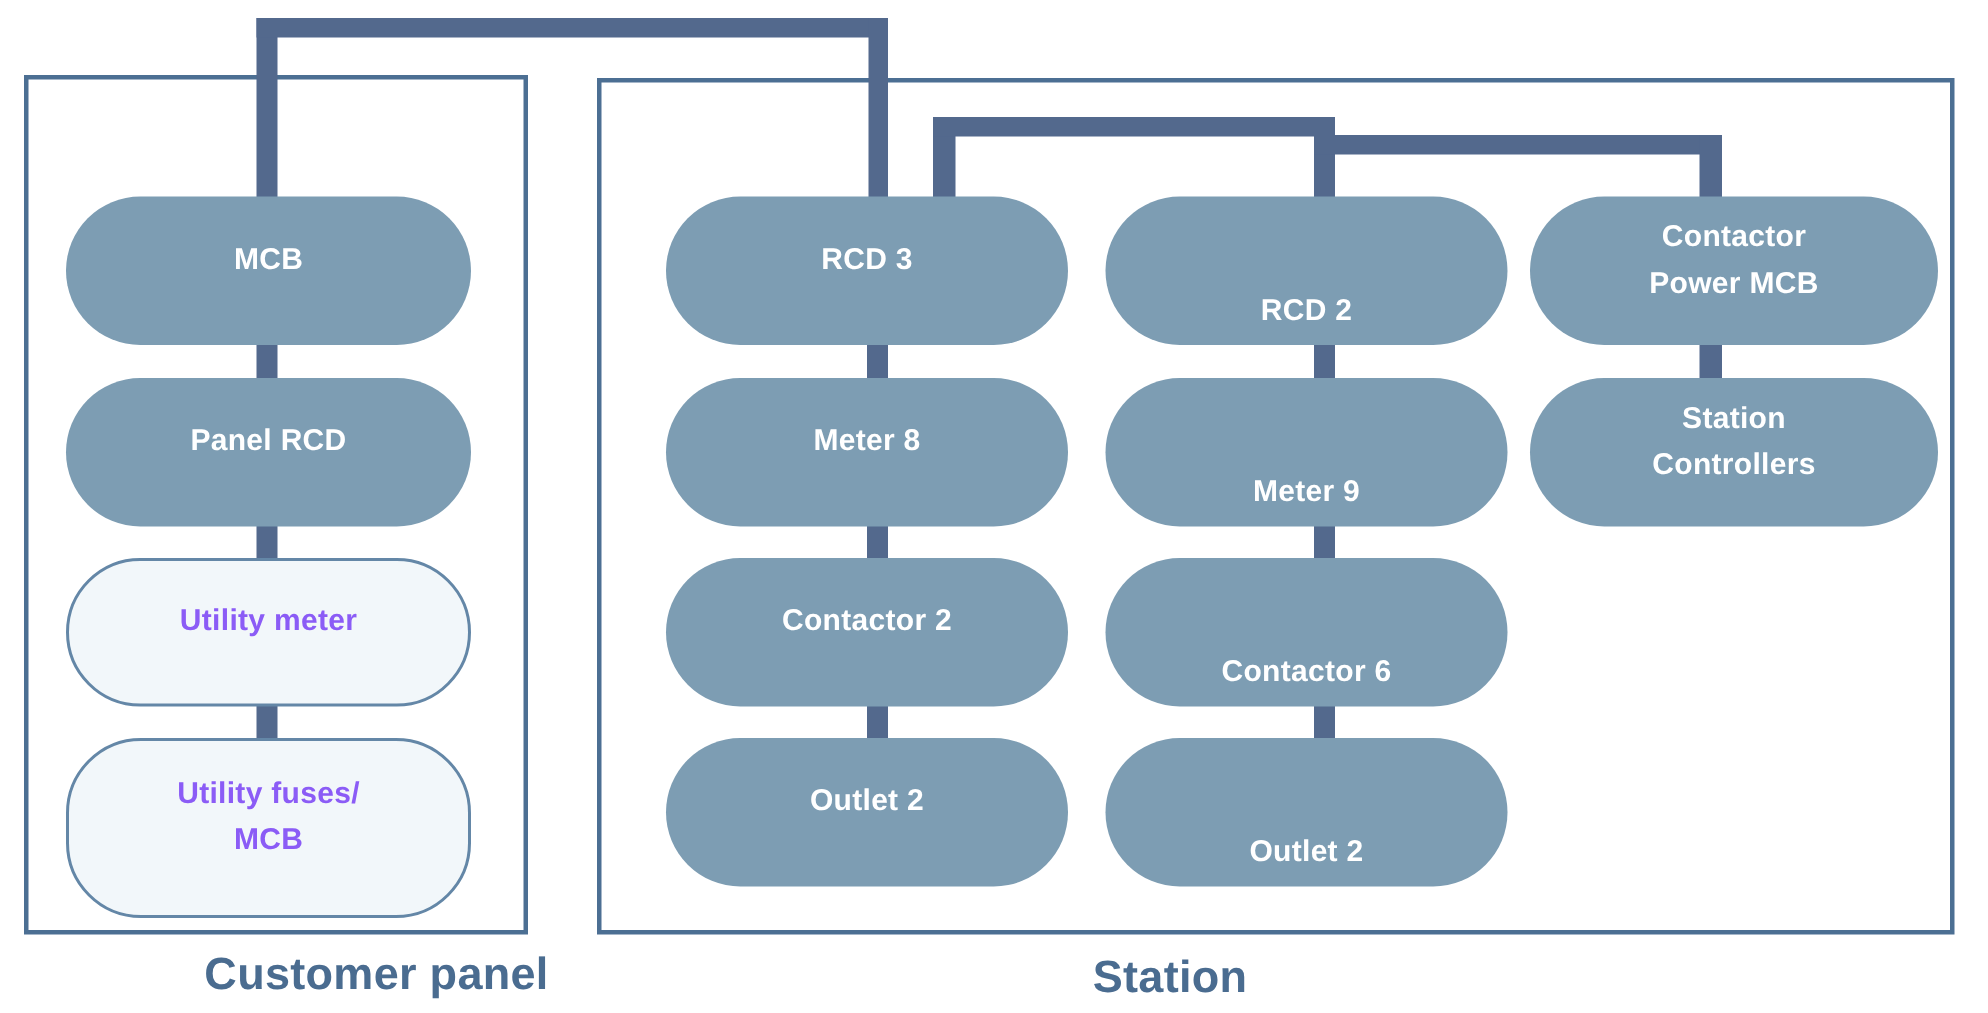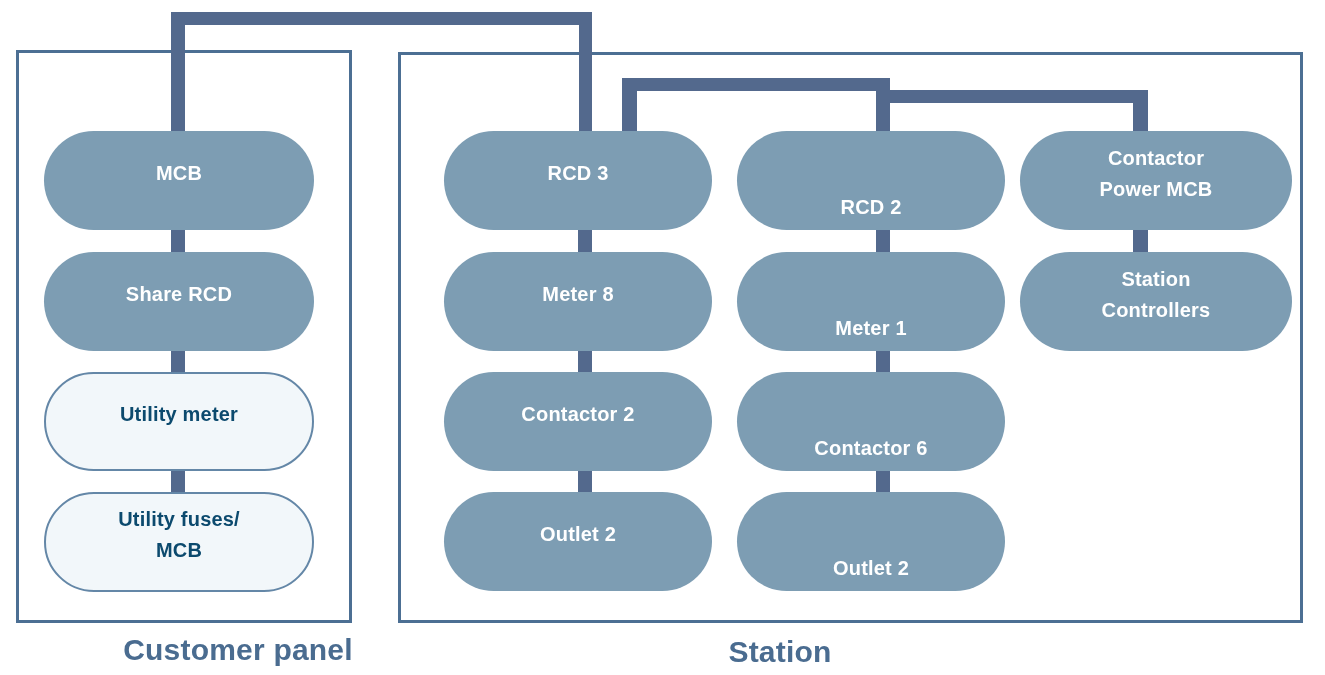--- a/index.html
+++ b/index.html
@@ -50,21 +50,21 @@
     font-weight: bold;
     line-height: 31px;
     text-align: center;
     white-space: pre-line;
     letter-spacing: 0.2px;
   }
   .pill.outlined {
     background: #f2f7fa;
     border: 2px solid #6487a7;
   }
-  .pill.outlined .label { color: #0c4a6e; }
+  .pill.outlined .label { color: #8b5cf6; }
 
   .col-left .pill  { left: 44px;  width: 270px; }
   .col-1 .pill     { left: 444px; width: 268px; }
   .col-2 .pill     { left: 737px; width: 268px; align-items: flex-end; }
   .col-3 .pill     { left: 1020px; width: 272px; }
 
   .row-1 { top: 131px; }
   .row-2 { top: 252px; }
   .row-3 { top: 372px; }
   .row-4 { top: 492px; }
@@ -74,21 +74,21 @@
     position: absolute;
     font-size: 30px;
     font-weight: bold;
     color: #4a6c90;
     text-align: center;
     width: 320px;
     z-index: 3;
     letter-spacing: 0.2px;
   }
   .label-jumper   { left: 667px; top: 18px; }
-  .label-customer { left: 78px;  top: 633px; }
+  .label-customer { left: 91px;  top: 633px; }
   .label-station  { left: 620px; top: 635px; }
 </style>
 </head>
 <body>
 
 <div class="canvas">
 
   <div class="panel-box box-customer"></div>
   <div class="panel-box box-station"></div>
 
@@ -114,26 +114,26 @@
   <div class="line" style="left:876px; top:348px; width:14px; height:27px;"></div>
   <div class="line" style="left:876px; top:468px; width:14px; height:27px;"></div>
 
   <div class="line" style="left:1133px; top:227px; width:15px; height:28px;"></div>
 
   <div class="col-left">
     <div class="pill row-1">
       <span class="label">MCB</span>
     </div>
     <div class="pill row-2">
-      <span class="label">Share RCD</span>
+      <span class="label">Panel RCD</span>
     </div>
     <div class="pill outlined row-3">
       <span class="label">Utility meter</span>
     </div>
-    <div class="pill outlined row-4" style="height:100px;">
+    <div class="pill outlined row-4" style="height:120px;">
       <span class="label">Utility fuses/
 MCB</span>
     </div>
   </div>
 
   <div class="col-1">
     <div class="pill row-1">
       <span class="label">RCD 3</span>
     </div>
     <div class="pill row-2">
@@ -145,21 +145,21 @@
     <div class="pill row-4">
       <span class="label">Outlet 2</span>
     </div>
   </div>
 
   <div class="col-2">
     <div class="pill row-1">
       <span class="label">RCD 2</span>
     </div>
     <div class="pill row-2">
-      <span class="label">Meter 1</span>
+      <span class="label">Meter 9</span>
     </div>
     <div class="pill row-3">
       <span class="label">Contactor 6</span>
     </div>
     <div class="pill row-4">
       <span class="label">Outlet 2</span>
     </div>
   </div>
 
   <div class="col-3">

